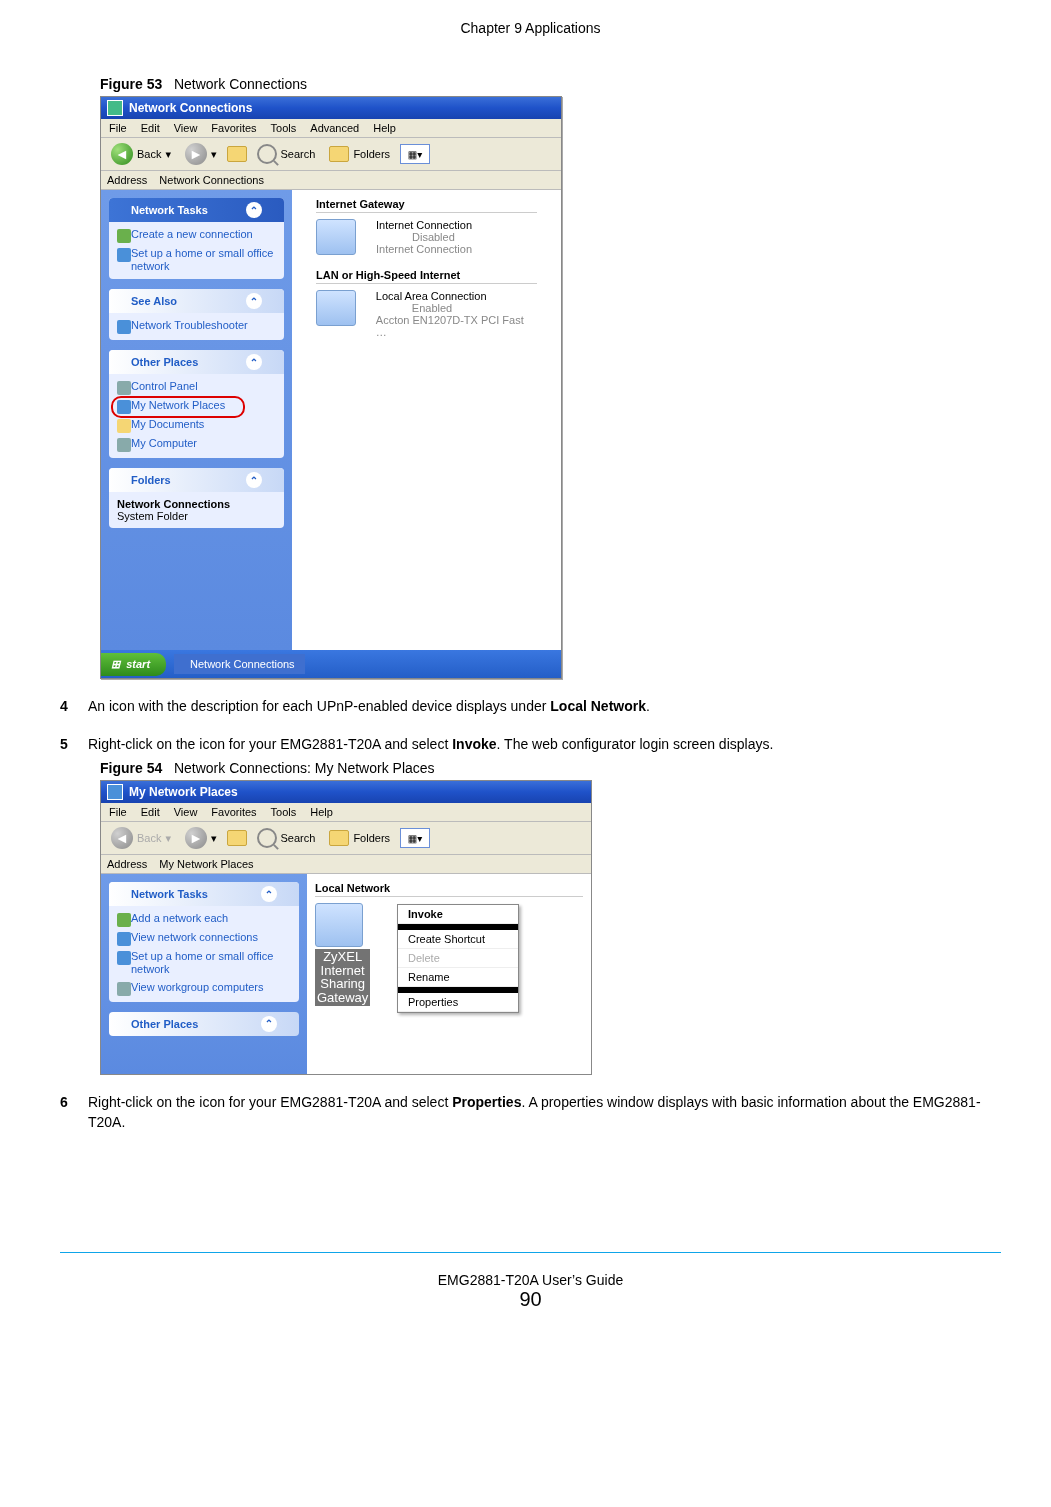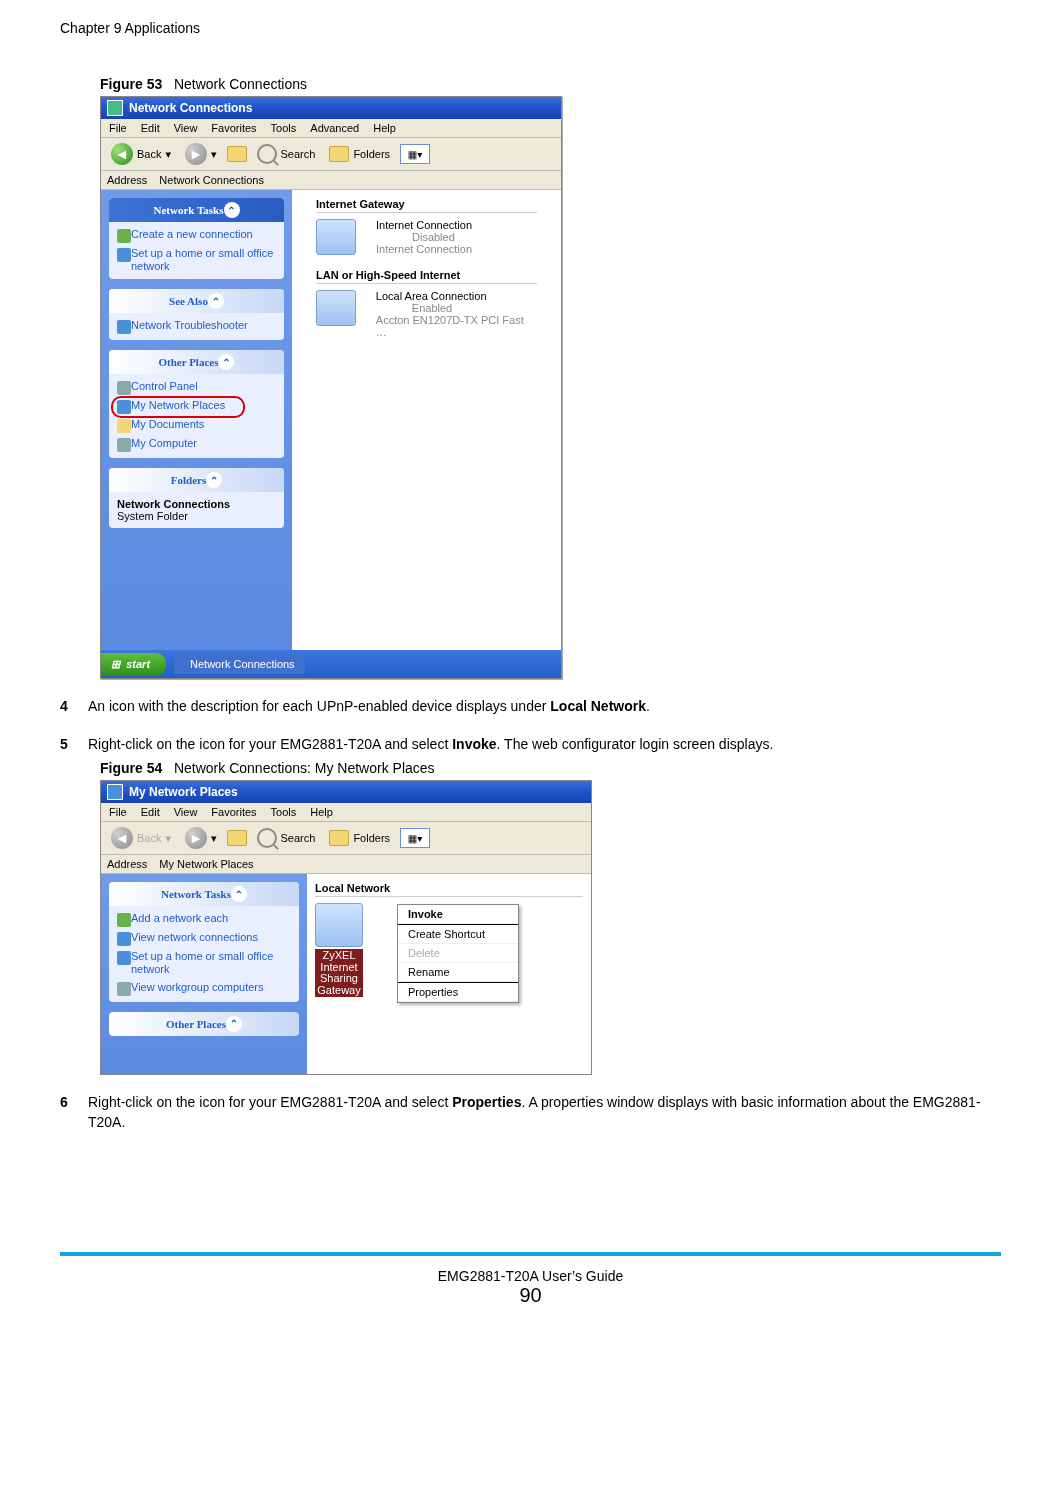--- a/index.html
+++ b/index.html
@@ -6,21 +6,21 @@
     font-family: "Century Gothic", "Trebuchet MS", Arial, sans-serif;
     font-size: 14px;
     color: #000;
     margin: 0;
     padding: 20px 50px 30px 60px;
     width: 1051px;
     box-sizing: border-box;
     background: #fff;
   }
   .chapter-header {
-    text-align: left;
+    text-align: center;
     font-size: 14px;
     margin-bottom: 40px;
   }
   .fig-caption {
     font-size: 14px;
     margin: 6px 0 4px 40px;
   }
   .fig-caption .fignum { font-weight: bold; }
   .step-row {
     display: flex;
@@ -29,23 +29,23 @@
   }
   .step-num {
     font-weight: bold;
     width: 28px;
     flex: 0 0 28px;
   }
   .step-text { flex: 1; }
   .bold { font-weight: bold; }
   .footer {
     margin-top: 120px;
-    border-top: 4px solid #0ea5e9;
+    border-top: 1px solid #0ea5e9;
     text-align: center;
-    padding-top: 12px;
+    padding-top: 19px;
     font-size: 14px;
   }
   .footer .pagenum { font-size: 20px; }
 
   
   .xpwin {
     width: 460px;
     border: 1px solid #888;
     background: #fff;
     margin-left: 40px;
@@ -118,21 +118,21 @@
   .task-box {
     background: #e9efff;
     border-radius: 4px;
     overflow: hidden;
   }
   .task-head {
     background: linear-gradient(to right, #ffffff, #c7d8f6);
     color: #215dc6;
     font-weight: bold;
     padding: 4px 22px;
-    display: flex; justify-content: center; align-items: center; font-family: Liberation Serif, serif;
+    display: flex; justify-content: space-between; align-items: center;
   }
   .task-head.dark {
     background: linear-gradient(to right, #3d74d6, #2a5bc0);
     color: #fff;
   }
   .chev {
     width: 16px; height: 16px; border-radius: 50%; background: #fff; color: #215dc6;
     display: inline-flex; align-items: center; justify-content: center; font-size: 10px;
   }
   .task-list { padding: 6px 8px; display: flex; flex-direction: column; gap: 4px; }
@@ -188,30 +188,30 @@
     font-size: 11px;
   }
   .xp2-body { display: flex; height: 200px; }
   .xp2-side { width: 190px; background: linear-gradient(to bottom, #6f9be8, #5b8ae0); padding: 8px; display:flex; flex-direction:column; gap:10px;}
   .xp2-main { flex:1; background:#fff; padding:6px 8px; position:relative;}
   .dev-icon {
     width: 46px; height: 42px; background: linear-gradient(#cfe3ff,#9ec1f0); border: 1px solid #7aa0d0; border-radius: 3px;
     display:flex; flex-direction:column; align-items:center; justify-content:center;
   }
   .dev-label {
-    background: #7f1d1d; color:#fff; font-size:11px; text-align:center; padding:1px 2px; margin-top:2px; line-height:1.05;
+    background: #737373; color:#fff; font-size:13px; text-align:center; padding:1px 2px; margin-top:2px; line-height:1.05;
   }
   .ctx-menu {
     position:absolute; background:#fff; border:1px solid #888; box-shadow: 2px 2px 3px rgba(0,0,0,.3);
     width: 120px; font-size: 11px;
   }
   .ctx-item { padding: 3px 10px; border-bottom: 1px solid #eee; }
   .ctx-item.bold { font-weight: bold; }
   .ctx-item.disabled { color: #aaa; }
-  .ctx-item.sep { border-top: 1px solid #000000; }
+  .ctx-item.sep { border-top: 6px solid #000000; }
 
   
   .scale-wrap-53 { transform-origin: top left; }
 </style>
 </head>
 <body>
 
 <div class="chapter-header">Chapter 9 Applications</div>
 
 <div class="fig-caption">

